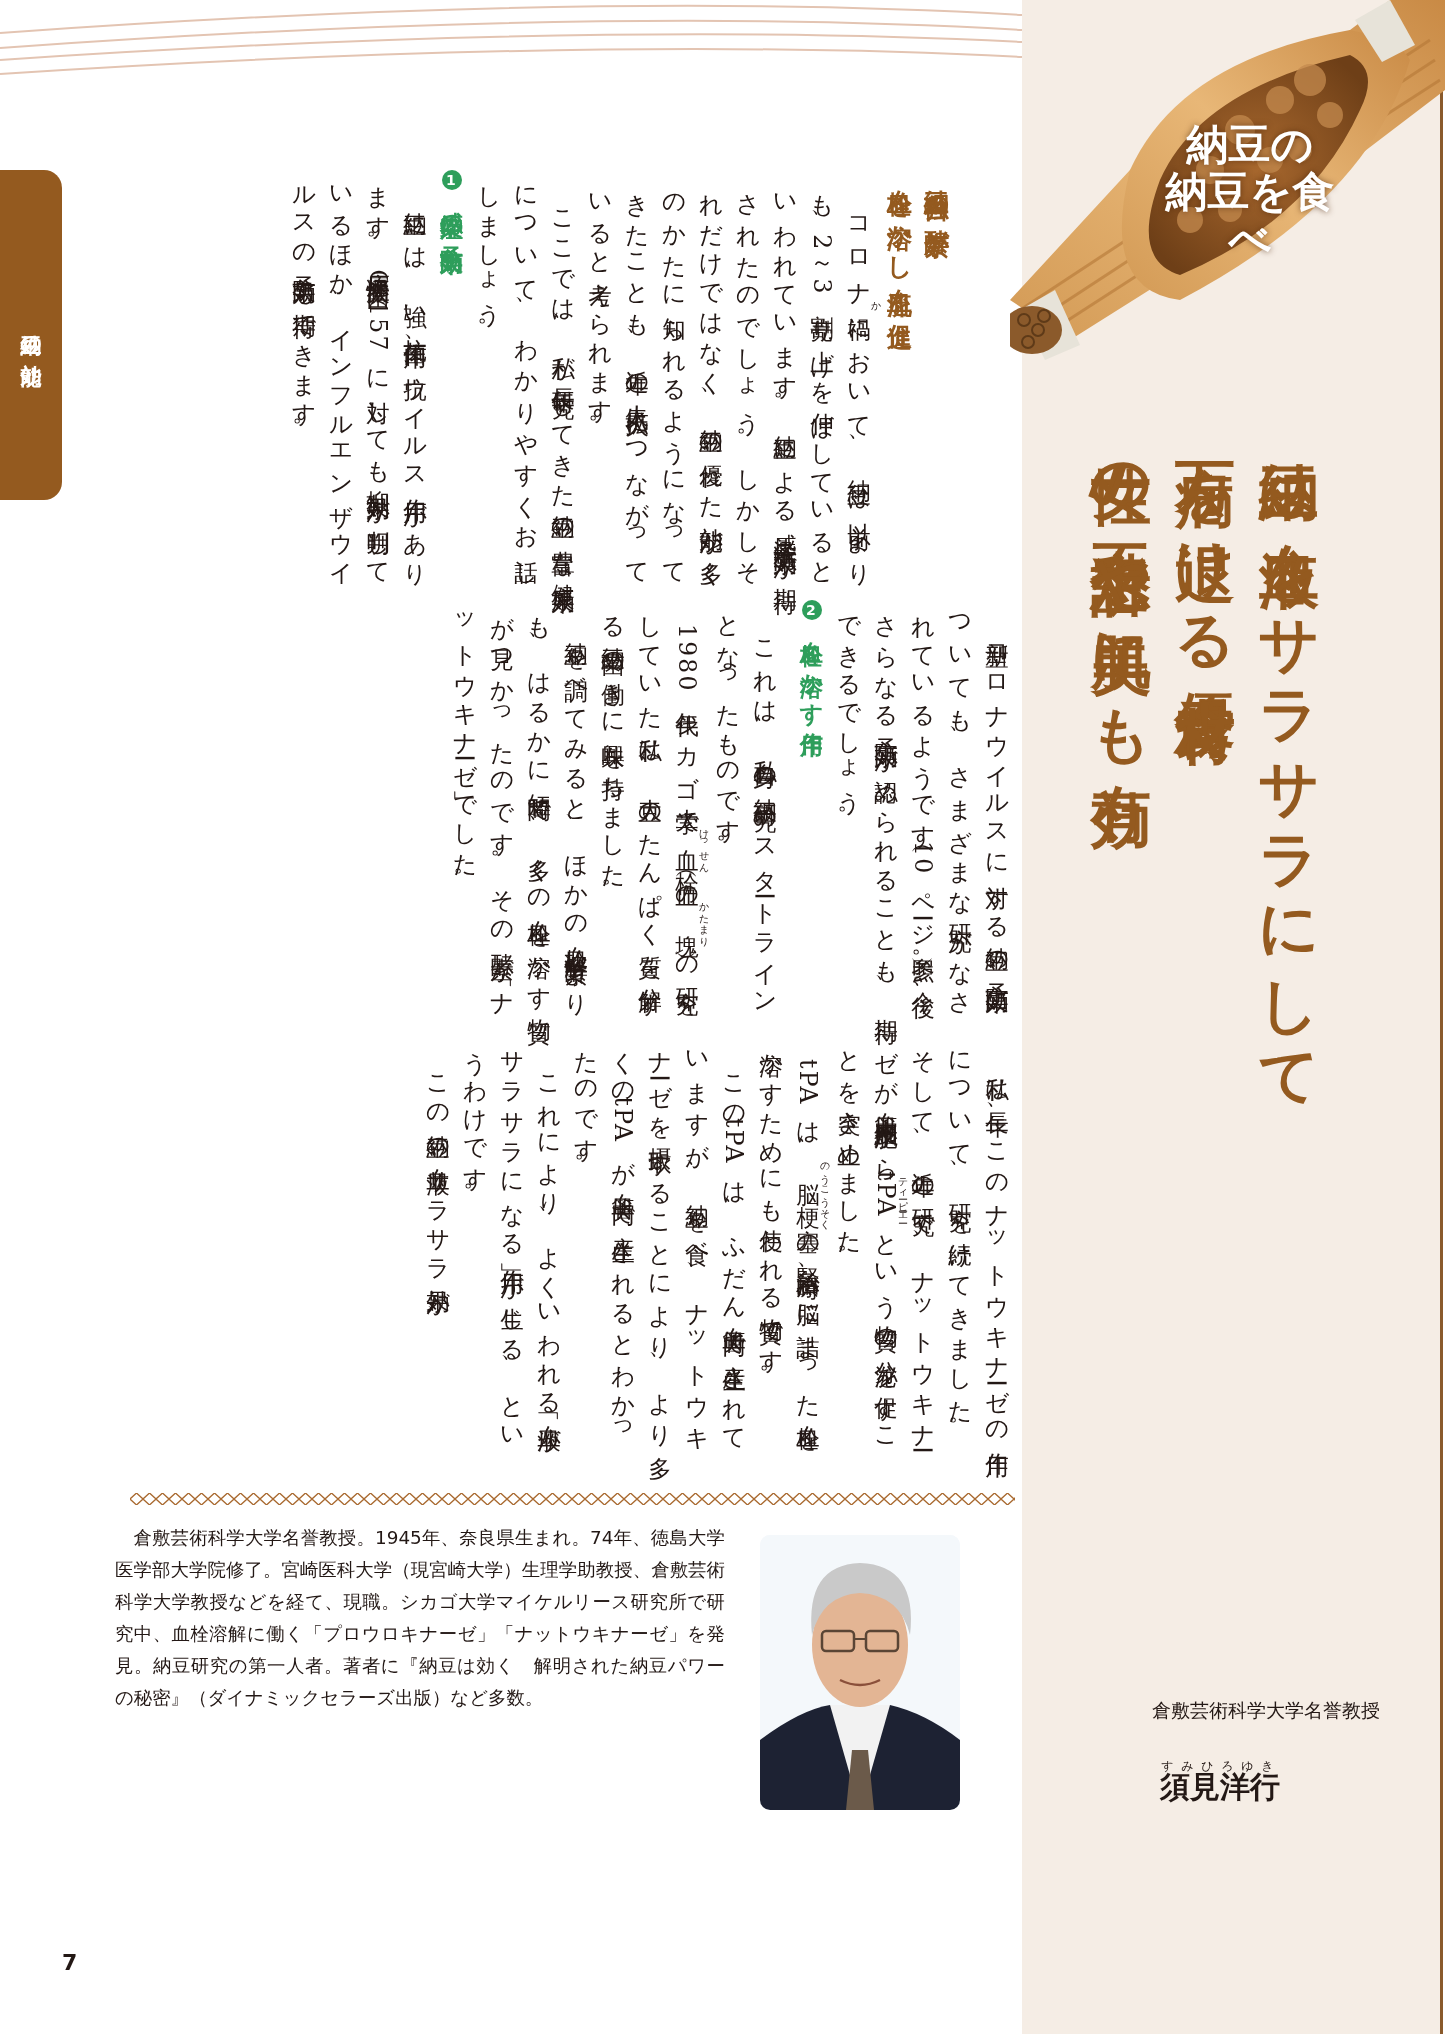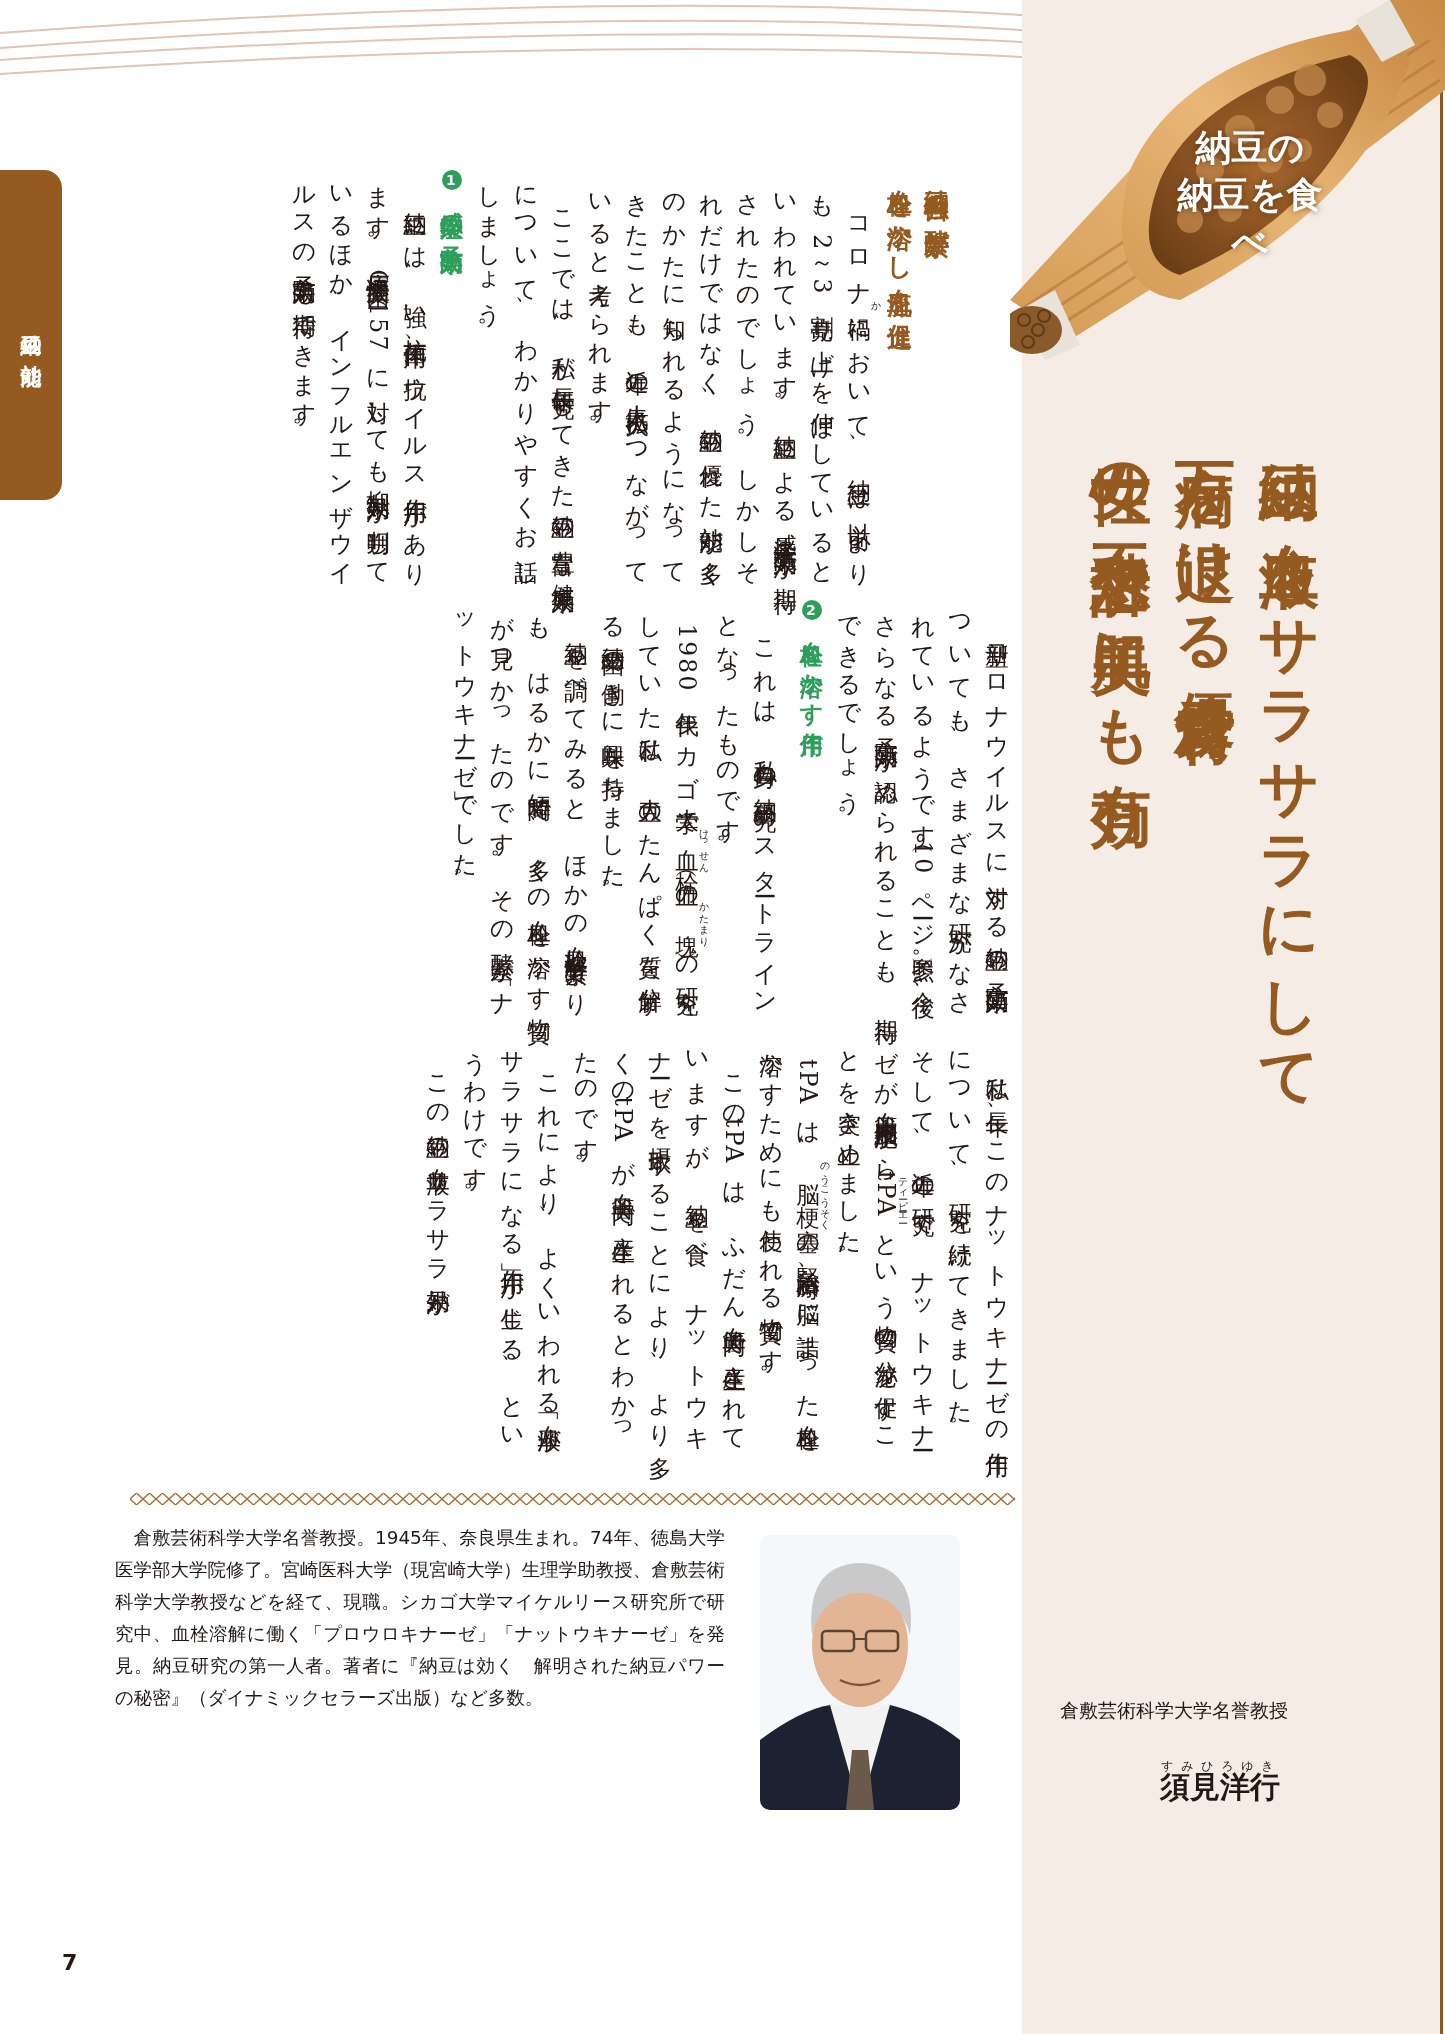--- a/index.html
+++ b/index.html
@@ -8,42 +8,42 @@
   .arcs{position:absolute;left:0;top:0;width:1022px;height:90px;}
   .side-tab{position:absolute;left:0;top:170px;width:62px;height:330px;background:#945a1f;
             border-radius:0 18px 18px 0;}
   .side-tab span{position:absolute;left:50%;top:50%;transform:translate(-50%,-50%);
             writing-mode:vertical-rl;color:#fff;font-family:"DejaVu Sans",sans-serif;
             font-size:21px;letter-spacing:2px;font-weight:bold;}
   .right-panel{position:absolute;left:1022px;top:0;width:418px;height:2034px;background:#f5ede5;
             border-right:3px solid #8a5a2b;}
   .natto-illus{position:absolute;left:1010px;top:0;width:435px;height:440px;}
   .illus-caption{position:absolute;left:1160px;top:125px;width:180px;text-align:center;color:#fff;
-            font-family:Liberation Serif, serif;font-weight:bold;font-size:36px;line-height:47px;
+            font-family:Liberation Mono, monospace;font-weight:bold;font-size:42px;line-height:47px;
             text-shadow:0 0 6px rgba(80,40,10,.7);}
   .main-title{position:absolute;top:415px;left:1080px;height:1120px;writing-mode:vertical-rl;
             color:#945a1f;font-family:"DejaVu Sans",sans-serif;font-weight:bold;font-size:60px;
             line-height:84px;letter-spacing:4px;}
   .main-title div{white-space:nowrap;}
   .tier{position:absolute;writing-mode:vertical-rl;font-size:23.5px;line-height:37px;
         letter-spacing:2.2px;text-align:justify;}
   .tier p{margin:0;text-indent:1em;}
   .tier .h-brown{color:#945a1f;font-family:"DejaVu Sans",sans-serif;font-weight:bold;font-size:25px;
         margin:0;text-indent:0;line-height:37px;}
   .tier .h-green{color:#2e9e5b;font-family:"DejaVu Sans",sans-serif;font-weight:bold;font-size:23px;
         margin:0;text-indent:0;}
   .badge{display:inline-block;width:20px;height:20px;border-radius:50%;background:#2e9e5b;color:#fff;
         font-size:14px;line-height:20px;text-align:center;writing-mode:horizontal-tb;margin-bottom:3px;}
   ruby rt{font-size:10px;letter-spacing:0;}
   .diamond-rule{position:absolute;left:130px;top:1493px;width:885px;height:12px;}
   .bio{position:absolute;left:115px;top:1522px;width:610px;font-family:"DejaVu Sans",sans-serif;
        font-size:18.4px;line-height:32px;color:#231815;text-indent:1em;text-align:justify;}
   .photo{position:absolute;left:760px;top:1535px;width:200px;height:275px;border-radius:10px;
        overflow:hidden;background:#f4f8fb;}
-  .affil{position:absolute;left:1060px;top:1698px;width:320px;text-align:left;
+  .affil{position:absolute;left:1060px;top:1698px;width:320px;text-align:right;
        font-family:Liberation Serif, serif;font-size:19px;color:#231815;}
   .author{position:absolute;left:1060px;top:1760px;width:320px;text-align:center;
        font-family:Liberation Mono, monospace;font-size:30px;font-weight:bold;color:#231815;}
   .author ruby rt{font-size:12px;font-weight:normal;letter-spacing:5px;}
   .page-num{position:absolute;left:62px;top:1950px;font-family:"DejaVu Sans",sans-serif;
        font-weight:bold;font-size:22px;color:#231815;}
 </style>
 </head>
 <body>
 

